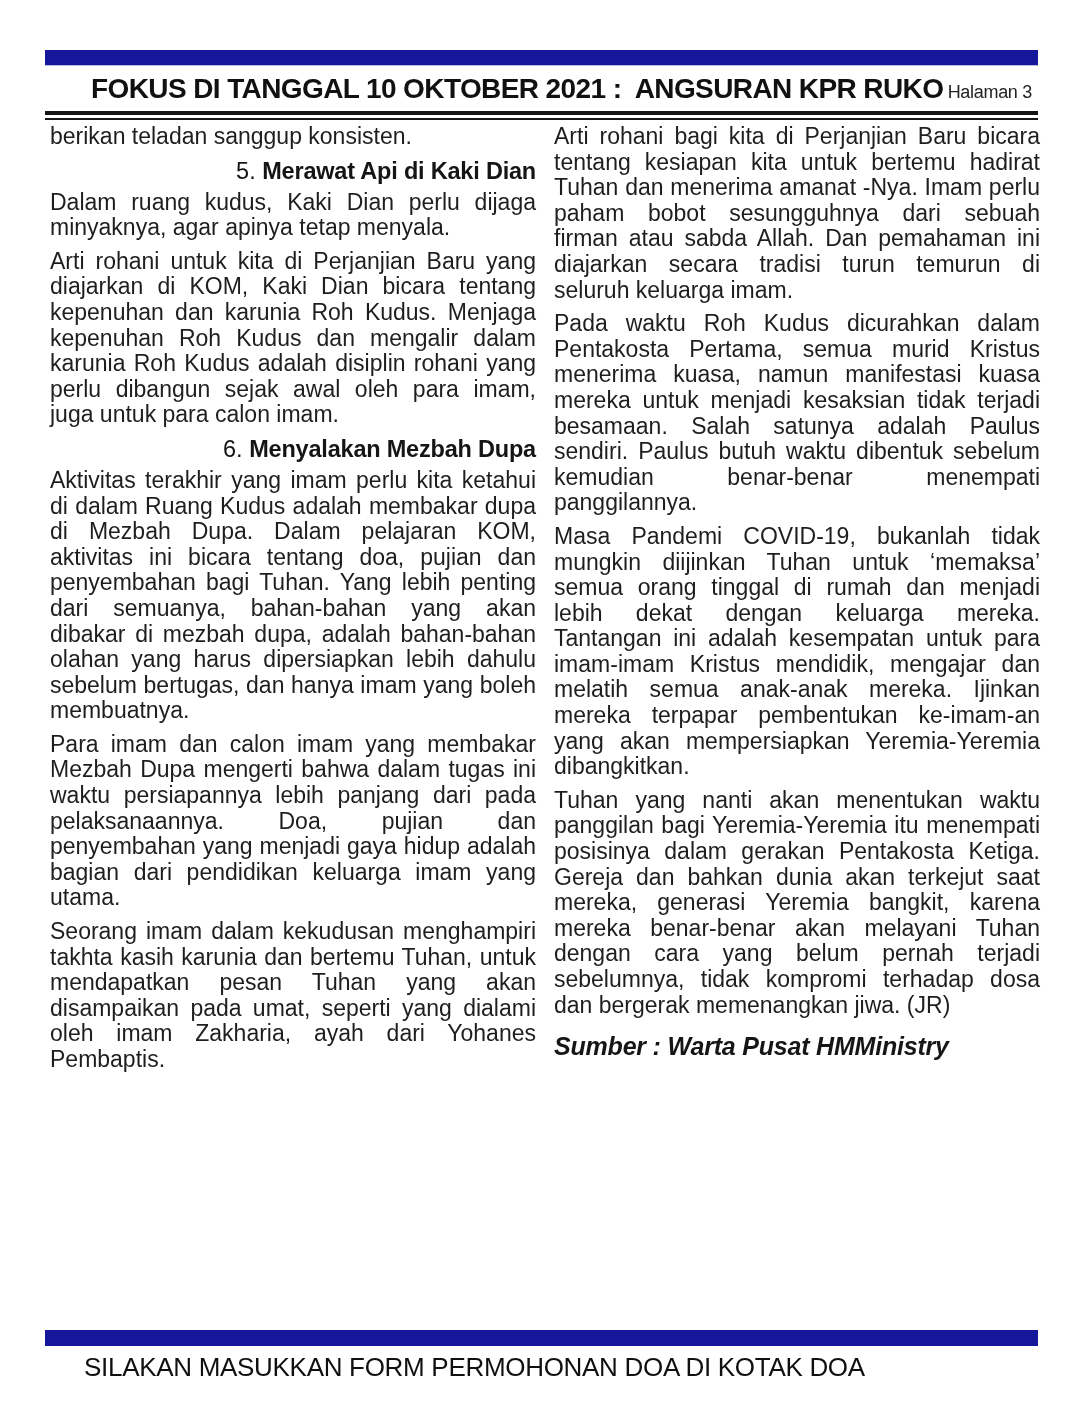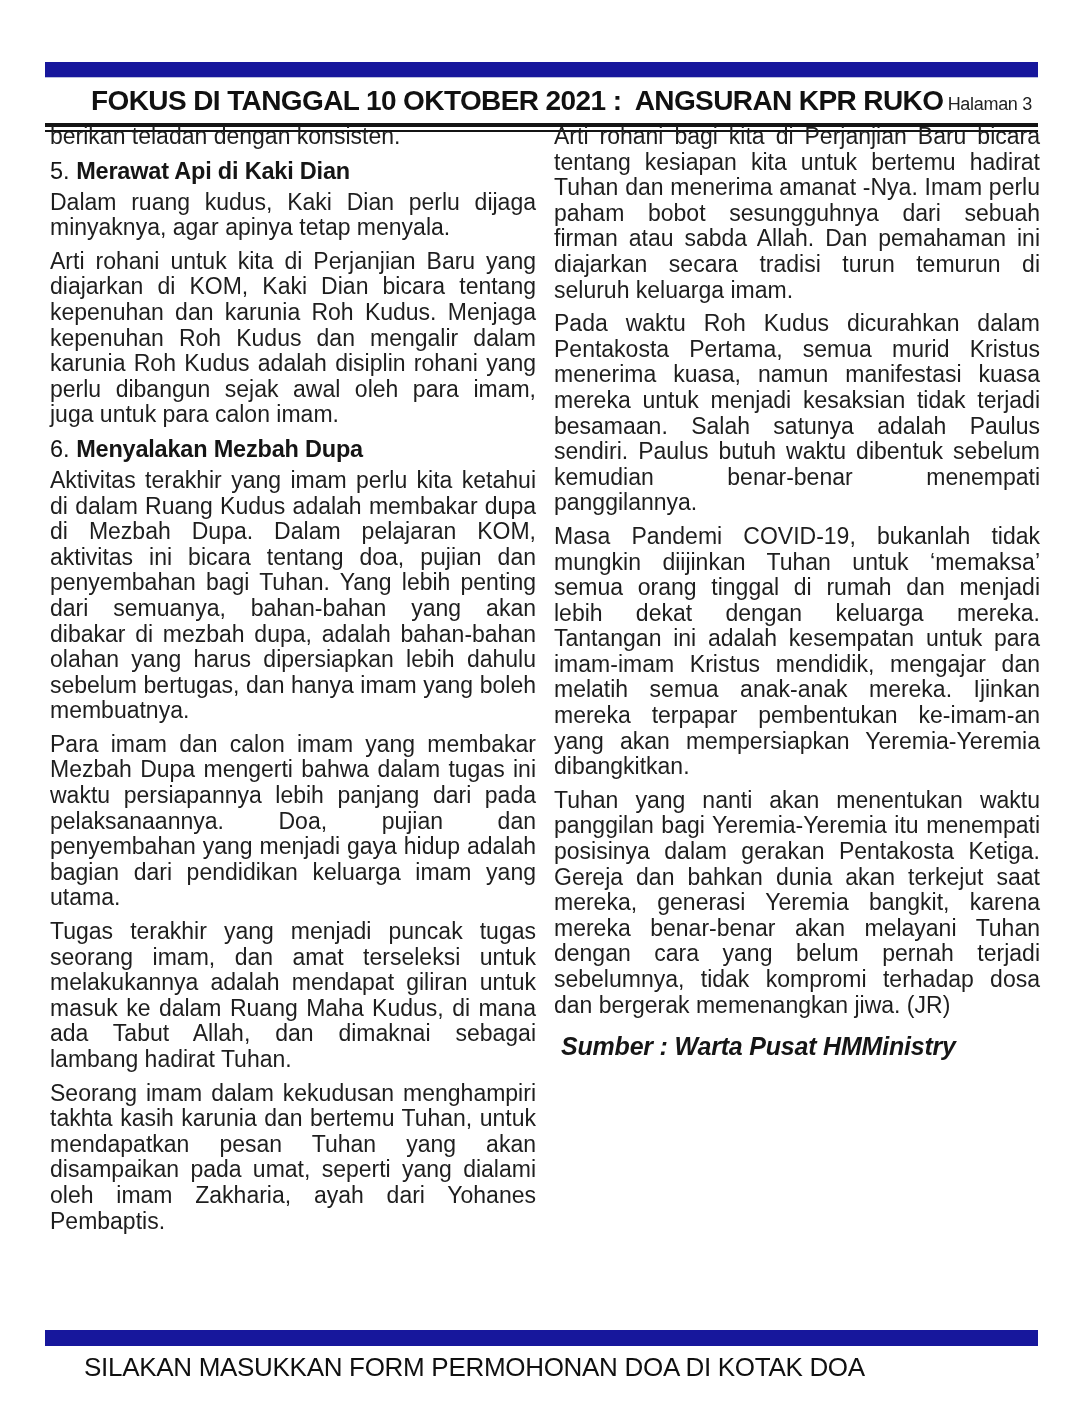--- a/index.html
+++ b/index.html
@@ -6,21 +6,21 @@
   .page{
     position:relative;
     width:1080px;height:1408px;
     background:#ffffff;
     font-family:"Liberation Sans",sans-serif;
     color:#1c1c1c;
     margin:0 auto;
     overflow:hidden;
   }
   
-  .header{position:absolute;top:62px;left:45px;right:42px;}
+  .header{position:absolute;top:50px;left:45px;right:42px;}
   .bar{height:15px;background:#17179c;border-bottom:1px solid #b9bedf;}
   .title-row{
     display:flex;justify-content:space-between;align-items:baseline;
     padding:7px 6px 6px 46px;
   }
   .title-row h1{
     margin:0;font-size:28px;font-weight:bold;letter-spacing:-0.6px;
     color:#111;white-space:pre;
   }
   .page-num{font-size:18px;color:#222;letter-spacing:-0.3px;white-space:nowrap;}
@@ -32,25 +32,25 @@
   }
   .col{flex:1;min-width:0;}
   .body-para{
     margin:0 0 8px 0;
     font-size:23px;line-height:25.6px;
     text-align:justify;text-justify:inter-word;
     color:#1e1e1e;
   }
   .section-heading{
     margin:2px 0 6px 0;
-    font-size:23.5px;line-height:26px;font-weight:normal;color:#151515;
+    font-size:23.5px;line-height:26px;font-weight:normal;color:#151515;text-align:right;
   }
   .section-heading .h-text{font-weight:bold;letter-spacing:-0.2px;}
   .source-line{
-    margin:14px 0 0 7px;
+    margin:14px 0 0 0;
     font-size:25px;font-weight:bold;font-style:italic;color:#161616;
     letter-spacing:-0.2px;
   }
   
   .footer-bar{position:absolute;left:45px;right:42px;top:1330px;height:16px;background:#17179c;}
   .footer-text{
     position:absolute;left:84px;right:42px;top:1352px;
     font-size:26px;font-weight:normal;color:#101010;letter-spacing:-0.3px;
     white-space:nowrap;
   }
@@ -64,28 +64,27 @@
     <div class="bar" style="background: rgb(23, 23, 156);"></div>
     <div class="title-row">
       <h1>FOKUS DI TANGGAL 10 OKTOBER 2021 :  ANGSURAN KPR RUKO</h1>
       <span class="page-num">Halaman 3</span>
     </div>
     <div class="double-rule"></div>
   </header>
 
   <main class="main">
     <section class="col">
-        <p class="body-para">berikan teladan dengan konsisten.</p>
+        <p class="body-para">berikan teladan sanggup konsisten.</p>
         <h2 class="section-heading"><span class="h-num">5. </span><span class="h-text">Merawat Api di Kaki Dian</span></h2>
         <p class="body-para">Dalam ruang kudus, Kaki Dian perlu dijaga minyaknya, agar apinya tetap menyala.</p>
         <p class="body-para">Arti rohani untuk kita di Perjanjian Baru yang diajarkan di KOM, Kaki Dian bicara tentang kepenuhan dan karunia Roh Kudus. Menjaga kepenuhan Roh Kudus dan mengalir dalam karunia Roh Kudus adalah disiplin rohani yang perlu dibangun sejak awal oleh para imam, juga untuk para calon imam.</p>
         <h2 class="section-heading"><span class="h-num">6. </span><span class="h-text">Menyalakan Mezbah Dupa</span></h2>
         <p class="body-para">Aktivitas terakhir yang imam perlu kita ketahui di dalam Ruang Kudus adalah membakar dupa di Mezbah Dupa. Dalam pelajaran KOM, aktivitas ini bicara tentang doa, pujian dan penyembahan bagi Tuhan. Yang lebih penting dari semuanya, bahan-bahan yang akan dibakar di mezbah dupa, adalah bahan-bahan olahan yang harus dipersiapkan lebih dahulu sebelum bertugas, dan hanya imam yang boleh membuatnya.</p>
         <p class="body-para">Para imam dan calon imam yang membakar Mezbah Dupa mengerti bahwa dalam tugas ini waktu persiapannya lebih panjang dari pada pelaksanaannya. Doa, pujian dan penyembahan yang menjadi gaya hidup adalah bagian dari pendidikan keluarga imam yang utama.</p>
-        <p class="body-para">Tugas terakhir yang menjadi puncak tugas seorang imam, dan amat terseleksi untuk melakukannya adalah mendapat giliran untuk masuk ke dalam Ruang Maha Kudus, di mana ada Tabut Allah, dan dimaknai sebagai lambang hadirat Tuhan.</p>
         <p class="body-para">Seorang imam dalam kekudusan menghampiri takhta kasih karunia dan bertemu Tuhan, untuk mendapatkan pesan Tuhan yang akan disampaikan pada umat, seperti yang dialami oleh imam Zakharia, ayah dari Yohanes Pembaptis.</p>
       </section>
     <section class="col">
         <p class="body-para">Arti rohani bagi kita di Perjanjian Baru bicara tentang kesiapan kita untuk bertemu hadirat Tuhan dan menerima amanat -Nya. Imam perlu paham bobot sesungguhnya dari sebuah firman atau sabda Allah. Dan pemahaman ini diajarkan secara tradisi turun temurun di seluruh keluarga imam.</p>
         <p class="body-para">Pada waktu Roh Kudus dicurahkan dalam Pentakosta Pertama, semua murid Kristus menerima kuasa, namun manifestasi kuasa mereka untuk menjadi kesaksian tidak terjadi besamaan. Salah satunya adalah Paulus sendiri. Paulus butuh waktu dibentuk sebelum kemudian benar-benar menempati panggilannya.</p>
         <p class="body-para">Masa Pandemi COVID-19, bukanlah tidak mungkin diijinkan Tuhan untuk ‘memaksa’ semua orang tinggal di rumah dan menjadi lebih dekat dengan keluarga mereka. Tantangan ini adalah kesempatan untuk para imam-imam Kristus mendidik, mengajar dan melatih semua anak-anak mereka. Ijinkan mereka terpapar pembentukan ke-imam-an yang akan mempersiapkan Yeremia-Yeremia dibangkitkan.</p>
         <p class="body-para">Tuhan yang nanti akan menentukan waktu panggilan bagi Yeremia-Yeremia itu menempati posisinya dalam gerakan Pentakosta Ketiga. Gereja dan bahkan dunia akan terkejut saat mereka, generasi Yeremia bangkit, karena mereka benar-benar akan melayani Tuhan dengan cara yang belum pernah terjadi sebelumnya, tidak kompromi terhadap dosa dan bergerak memenangkan jiwa. (JR)</p>
         <p class="source-line">Sumber : Warta Pusat HMMinistry</p>
       </section>
   </main>

